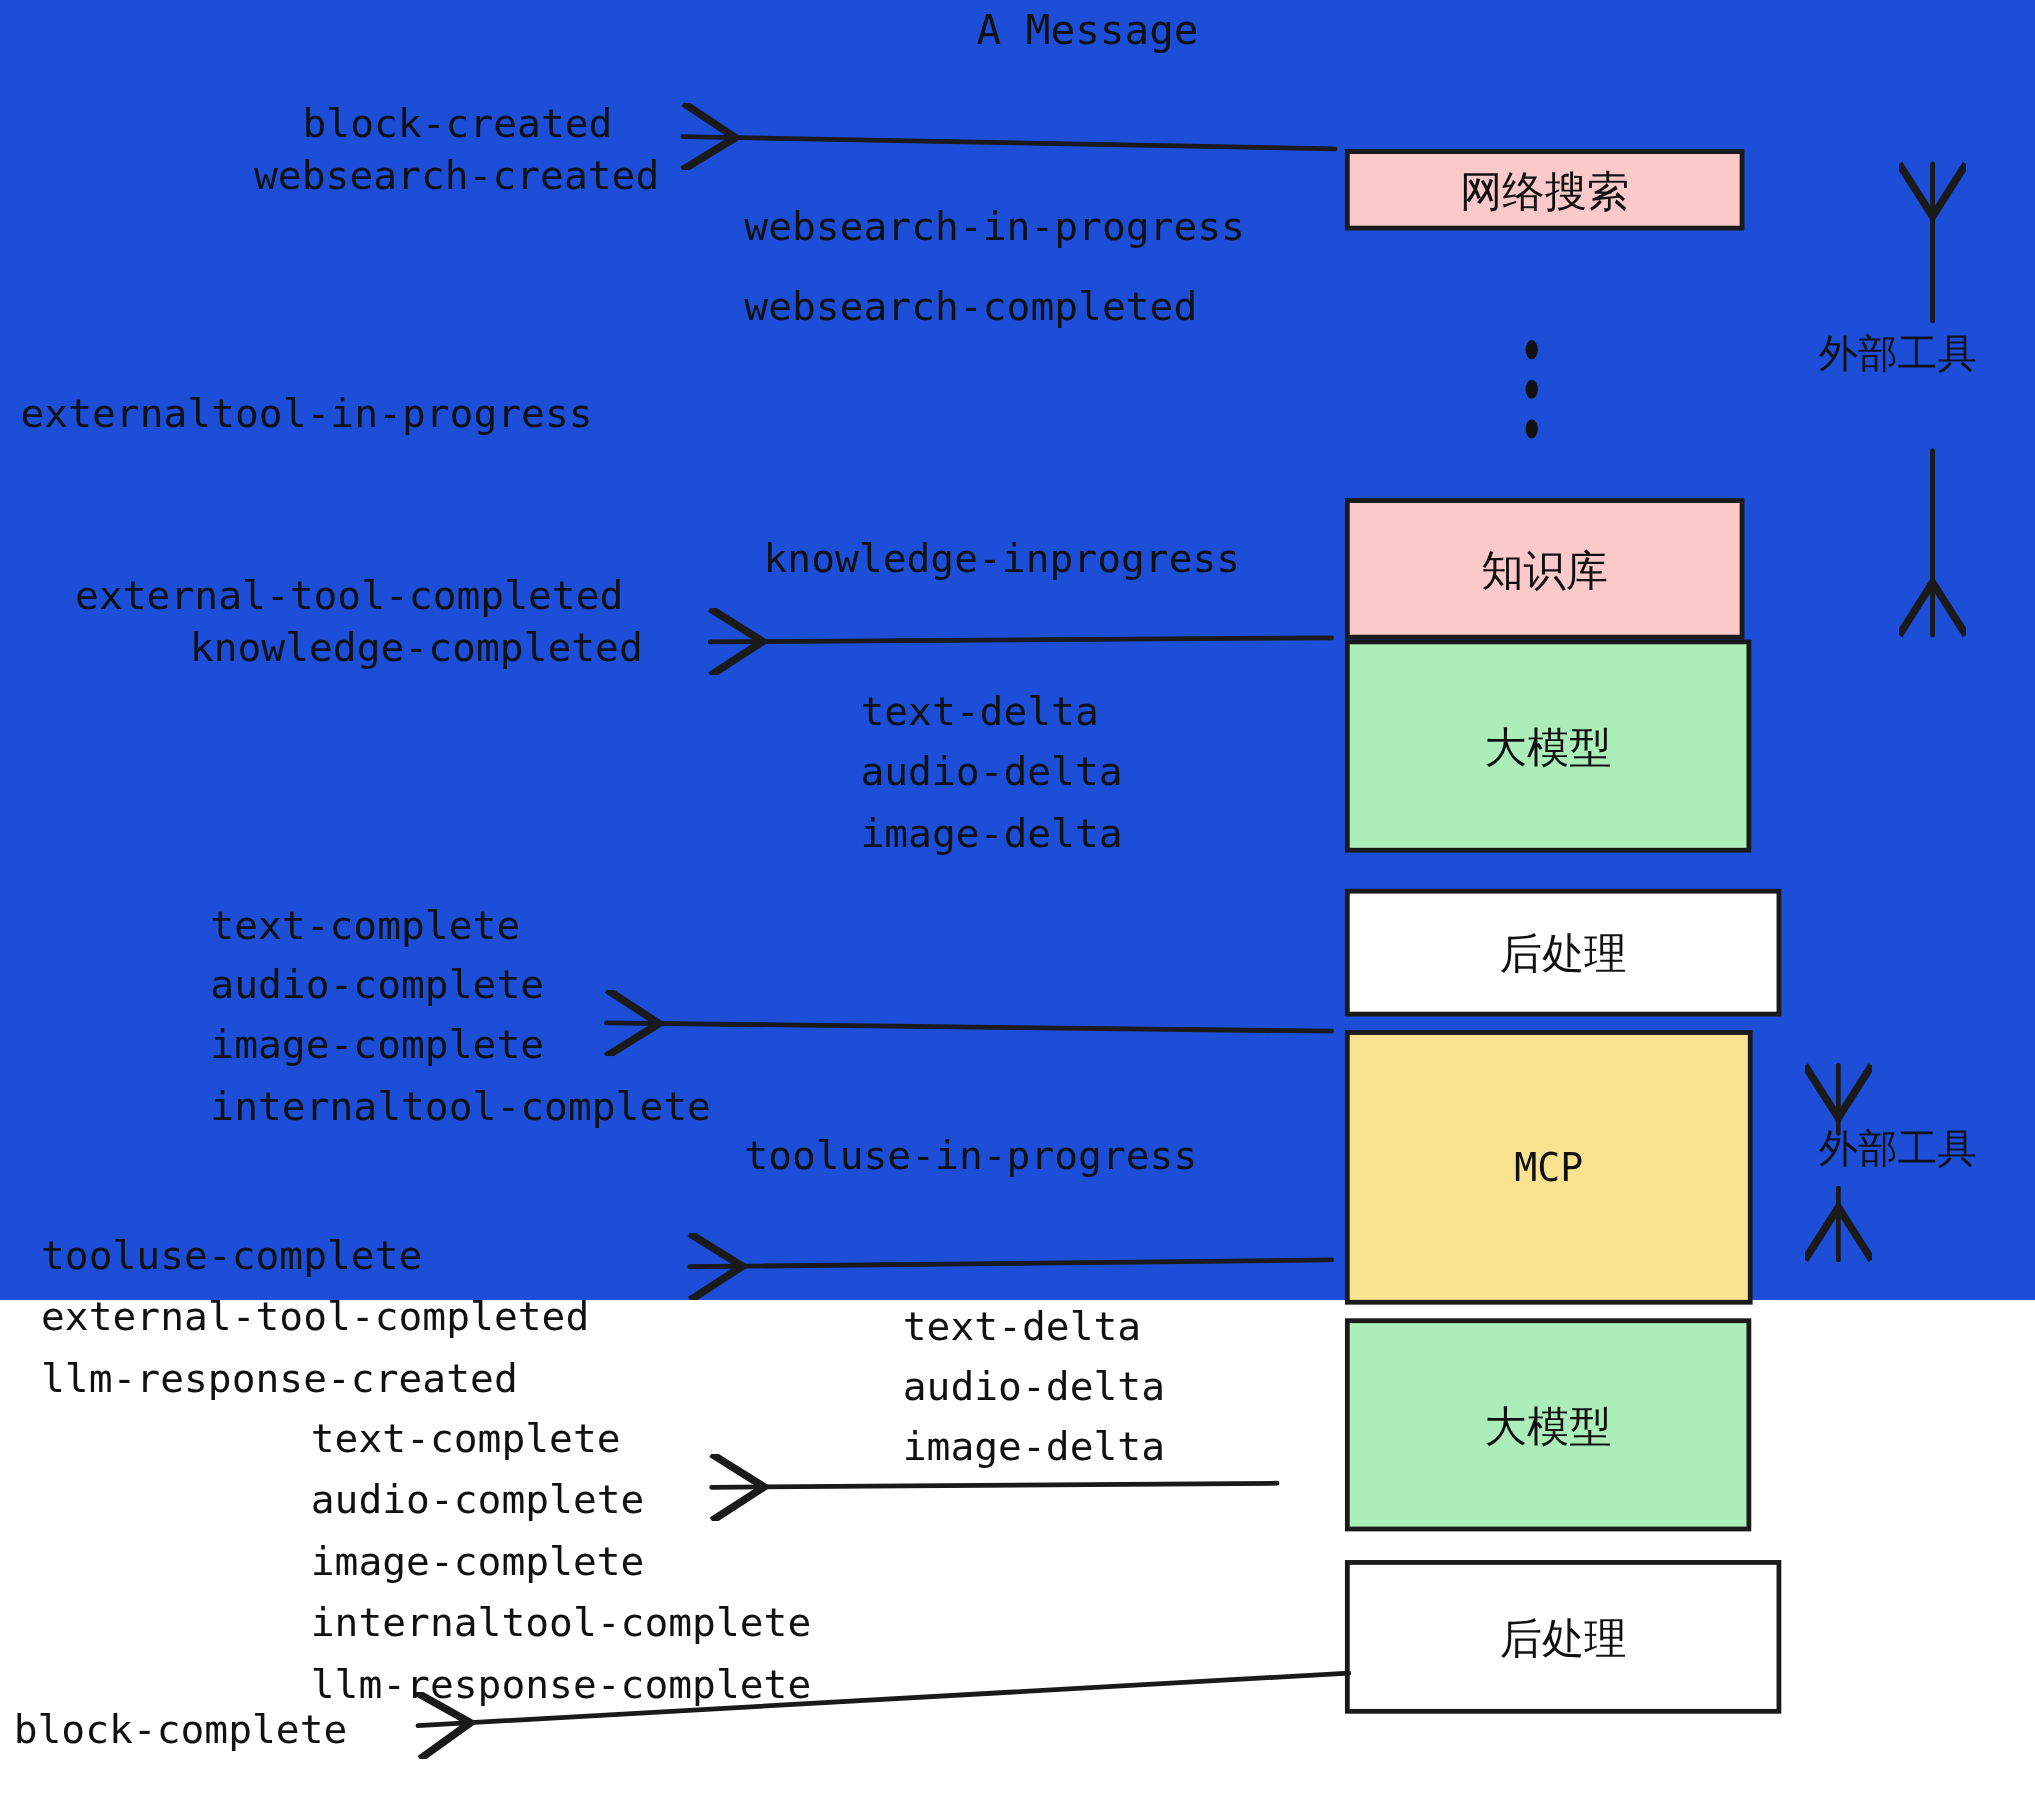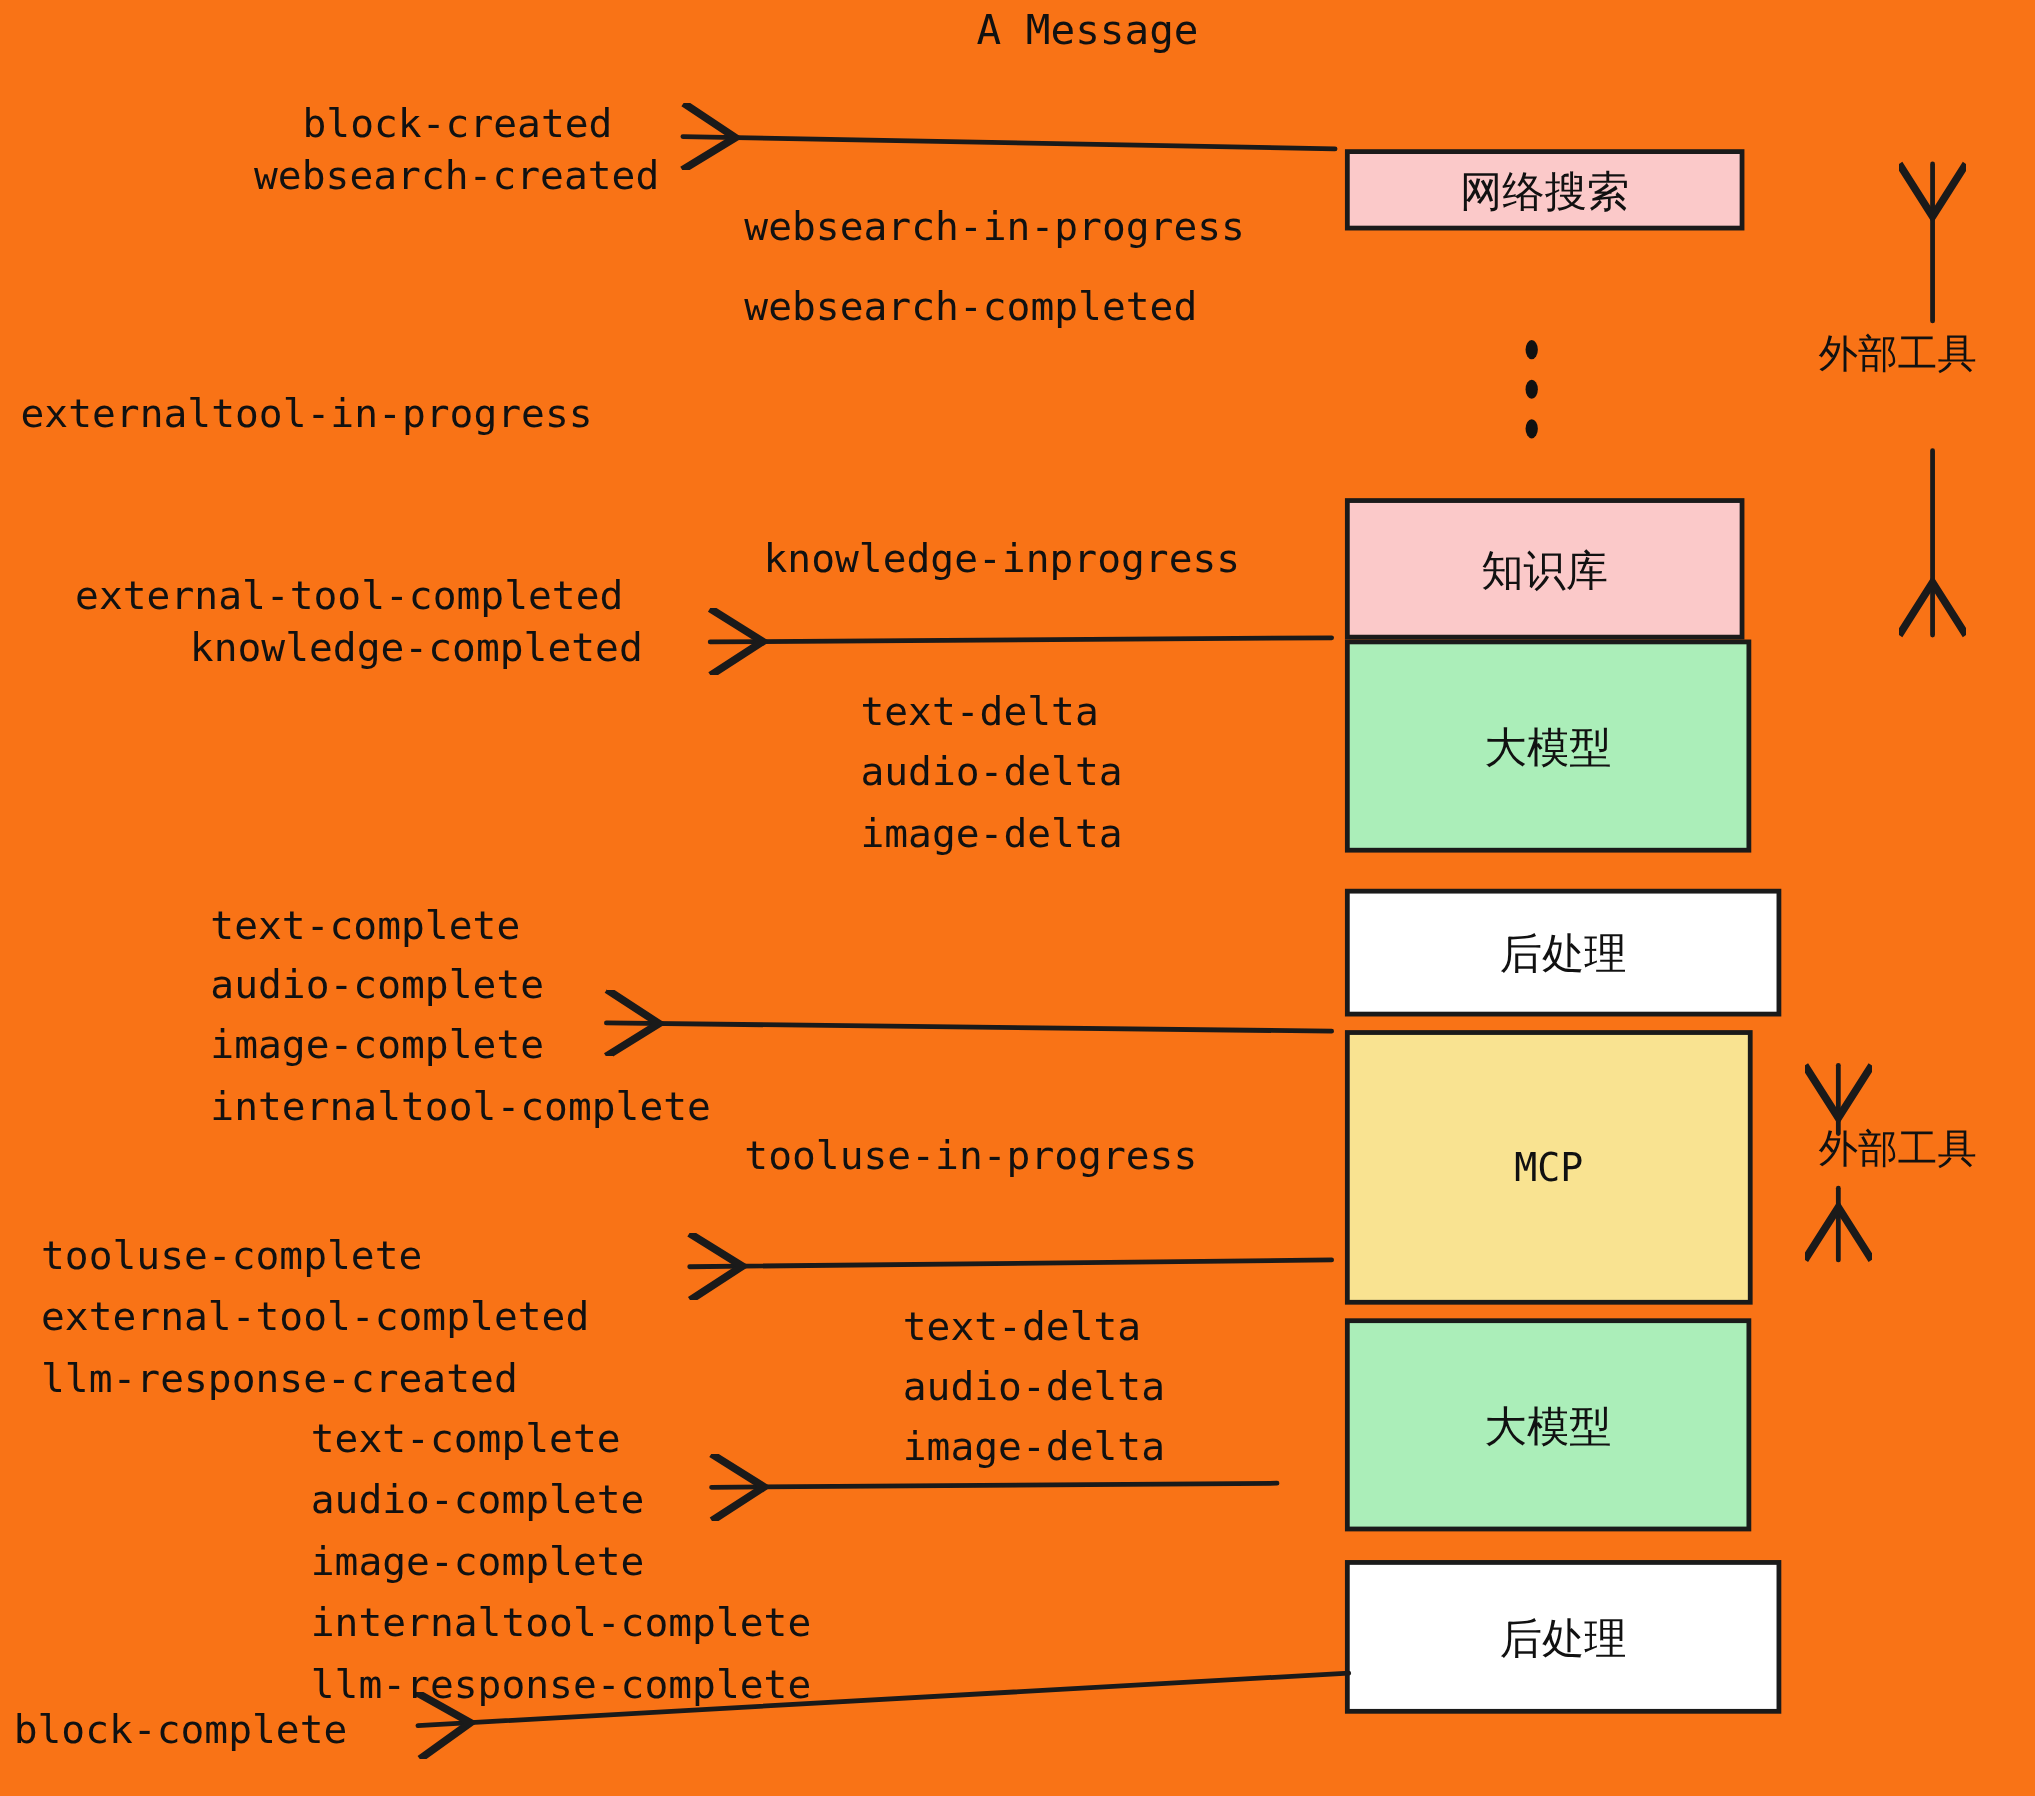--- a/index.html
+++ b/index.html
@@ -9,22 +9,22 @@
   }
   body {
     width: 2035px;
     height: 1796px;
     font-family: "DejaVu Sans Mono", monospace;
     overflow: hidden;
   }
   #stage {
     position: relative;
     width: 2035px;
-    height: 1796px;
-    background: #f97316;
+    height: 1300px;
+    background: #1d4ed8;
   }
   svg.layer {
     position: absolute;
     left: 0; top: 0;
     width: 2035px;
     height: 1796px;
   }
   .evt {
     font-family: "DejaVu Sans Mono", "Liberation Mono", monospace;
     font-size: 58px;

